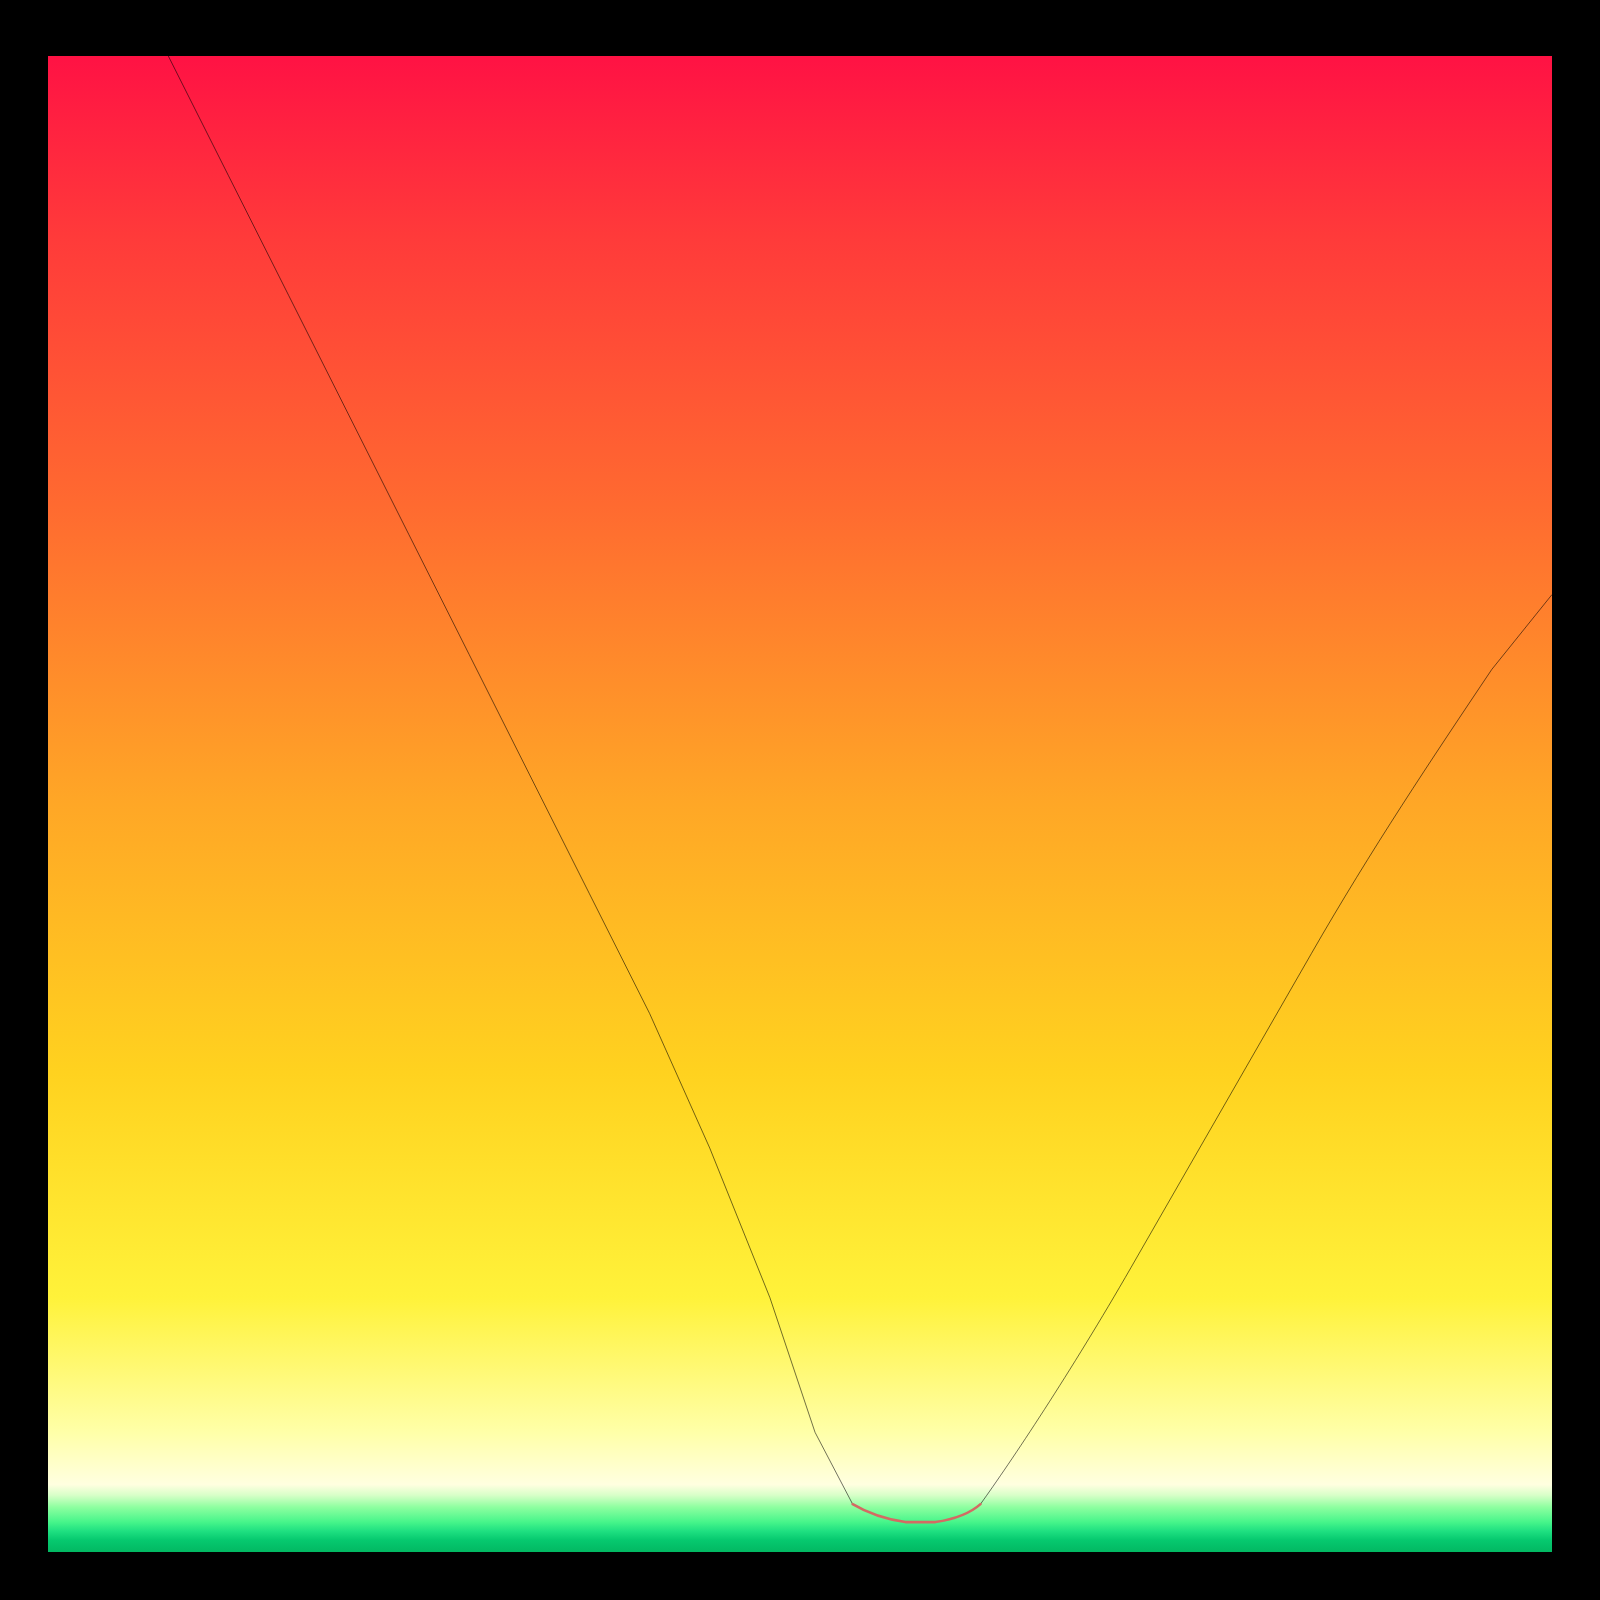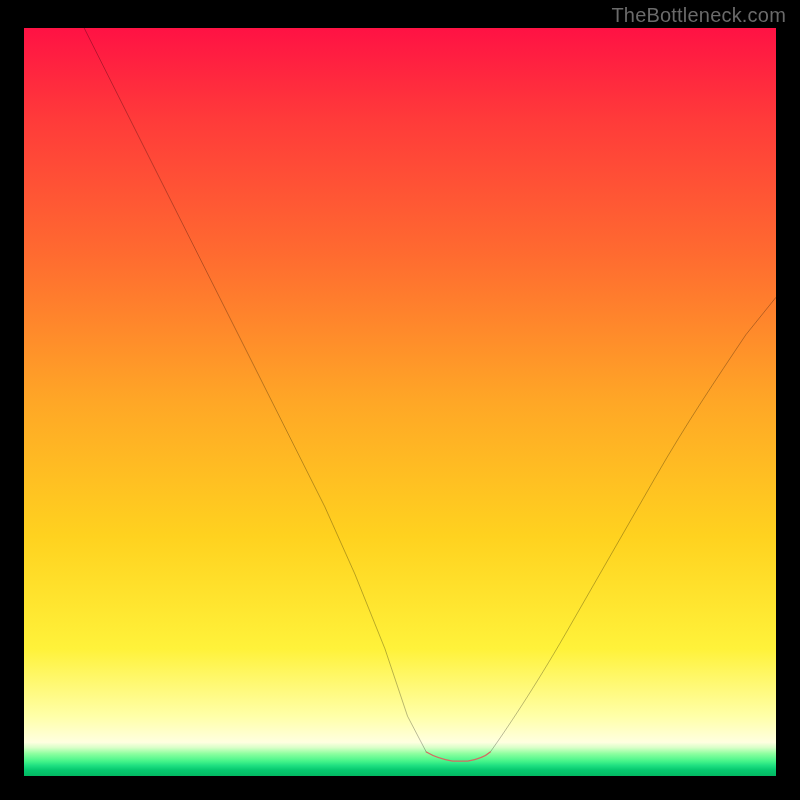--- a/index.html
+++ b/index.html
@@ -96,14 +96,13 @@
                  L 100 64" fill="none" stroke="#000" stroke-width="0.28" vector-effect="non-scaling-stroke"></path>
 
         <path d="M 53.5 3.2
                  Q 55 2.3 57 2.0
                  L 59 2.0
                  Q 61 2.3 62 3.2" fill="none" stroke="#d36b63" stroke-width="1.3" stroke-linecap="round" vector-effect="non-scaling-stroke"></path>
       </g>
     </svg>
   </div>
 
-  <div class="branding">TheBottleneck.com</div>
 </div>
 
 </body></html>

